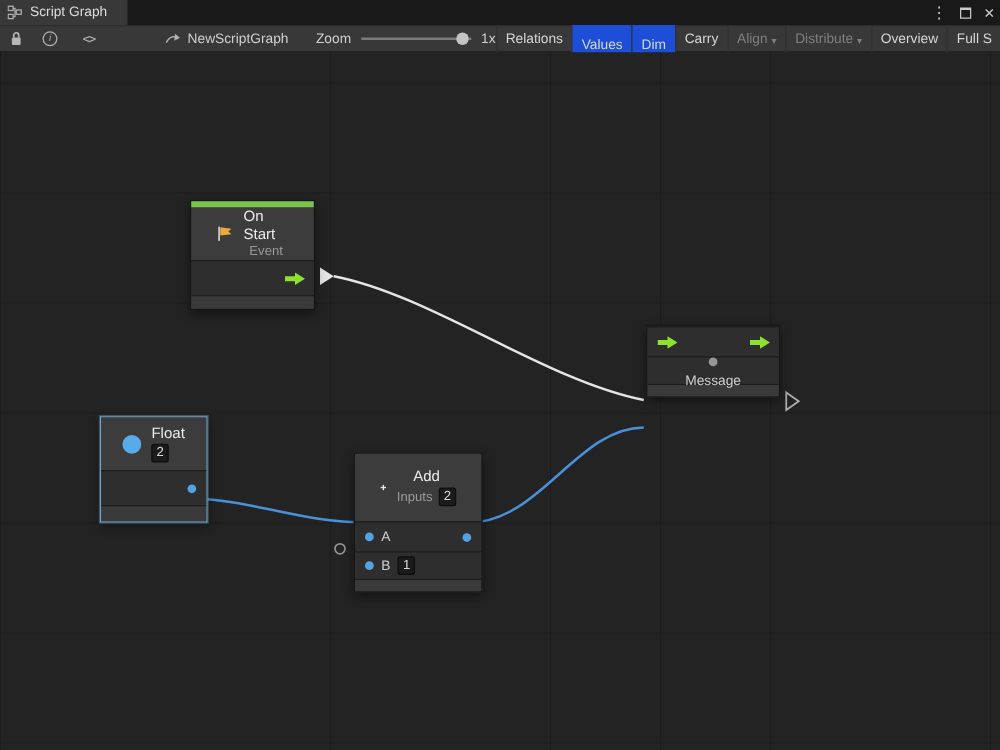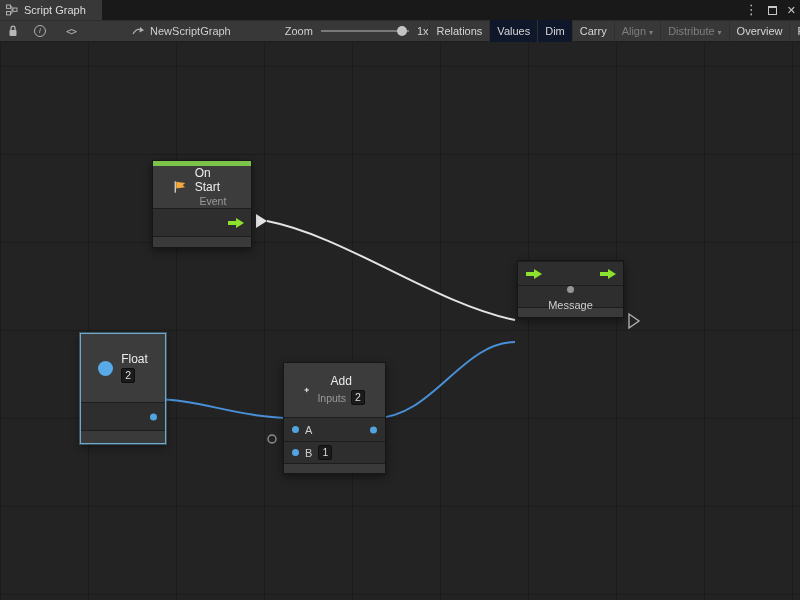--- a/index.html
+++ b/index.html
@@ -18,28 +18,28 @@
 
   
   .toolbar { height:22px; background:#383838; border-top:1px solid #2d2d2d; border-bottom:1px solid #1e1e1e;
          display:flex; align-items:center; font-size:11px; color:#cfcfcf; white-space:nowrap; }
   .tb-icon { display:flex; align-items:center; justify-content:center; height:22px; padding:0 4px; }
   .tb-divider { width:1px; height:14px; background:#2a2a2a; margin:0 6px; }
   .info-circle { width:12px; height:12px; border:1px solid #b0b0b0; border-radius:50%;
          font-size:8px; line-height:10px; text-align:center; color:#b0b0b0; font-style:italic; }
   .code-glyph { font-family:"DejaVu Sans Mono", monospace; font-size:10px; color:#b8b8b8; letter-spacing:-1px; }
   .graph-name { display:flex; align-items:center; gap:5px; margin-left:40px; color:#cfcfcf; }
-  .zoom-group { display:flex; align-items:center; gap:8px; margin-left:54px; }
+  .zoom-group { display:flex; align-items:center; gap:8px; margin-left:22px; }
   .zoom-slider { position:relative; width:88px; height:14px; }
   .zoom-track { position:absolute; left:0; right:0; top:6px; height:2px; background:#7a7a7a; }
   .zoom-knob { position:absolute; top:2px; left:calc(100% - 12px); width:10px; height:10px;
          border-radius:50%; background:#c4c4c4; }
   .tb-buttons { margin-left:auto; display:flex; height:22px; align-items:stretch; }
   .tbtn { display:flex; align-items:center; gap:3px; padding:0 7px; color:#d6d6d6; border-left:1px solid #303030; }
-  .tbtn.active { background:#0f172a; }
+  .tbtn.active { background:#1d4ed8;align-items:flex-end; }
   .tbtn.disabled { color:#7f7f7f; }
   .caret { font-size:8px; position:relative; top:1px; }
 
   
   .canvas { position:absolute; left:0; top:42px; width:800px; height:558px; background-color:#232323;
     background-image: linear-gradient(#1c1c1c 1px, transparent 1px),
                       linear-gradient(90deg, #1c1c1c 1px, transparent 1px);
     background-size:88px 88px, 88px 88px;
     background-position:0 24px, 0 0; }
   .wires { position:absolute; left:0; top:0; z-index:1; }
@@ -66,21 +66,21 @@
   .dot.out { position:absolute; right:8px; top:50%; transform:translateY(-50%); }
   .arr-out { position:absolute; right:7px; top:50%; transform:translateY(-50%); }
 
   
   .node-onstart { left:152px; top:118px; width:100px; }
   .node-onstart .node-header { height:42px; }
   .node-onstart .prow { height:28px; }
   .node-onstart .node-footer { height:11px; }
 
   .node-float { left:80px; top:291px; width:86px; }
-  .node-float .node-header { height:68px; }
+  .node-float .node-header { height:42px; }
   .node-float .prow { height:28px; }
   .node-float .node-footer { height:13px; }
   .float-circle { width:15px; height:15px; border-radius:50%; background:#58abe8; flex:none; }
 
   .node-add { left:283px; top:320px; width:103px; }
   .node-add .node-header { height:54px; }
   .node-add .prow.a { height:24px; }
   .node-add .prow.b { height:22px; }
   .node-add .node-footer { height:10px; }
 

